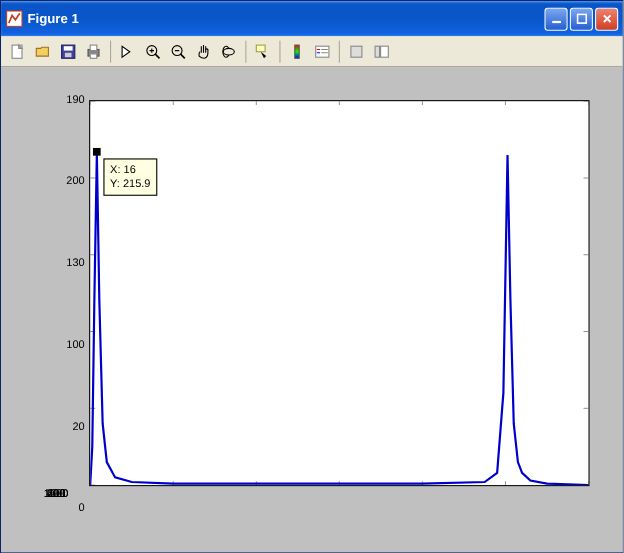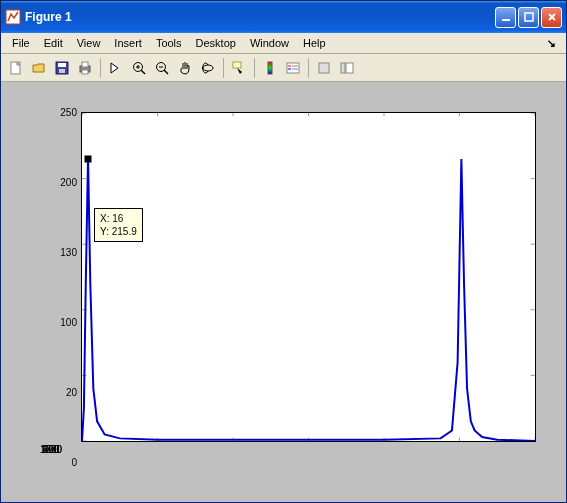--- a/index.html
+++ b/index.html
@@ -183,31 +183,20 @@
           </svg>
       </div>
       <div class="ctrl close">
         <svg width="10" height="10">
             <path d="M2 2 L8 8 M8 2 L2 8" stroke="#fff" stroke-width="1.8"></path>
           </svg>
       </div>
     </div>
   </div>
 
-  <div class="menubar">
-    <span class="menu-item">File</span>
-    <span class="menu-item">Edit</span>
-    <span class="menu-item">View</span>
-    <span class="menu-item">Insert</span>
-    <span class="menu-item">Tools</span>
-    <span class="menu-item">Desktop</span>
-    <span class="menu-item">Window</span>
-    <span class="menu-item">Help</span>
-    <span class="menu-right">↘</span>
-  </div>
 
   <div class="toolbar">
     <div class="tbtn" title="New Figure">
       <svg width="16" height="16">
           <rect x="3" y="2" width="9" height="12" fill="#fff" stroke="#888"></rect>
           <path d="M9 2 L12 5 L9 5 Z" fill="#ccc" stroke="#888"></path>
         </svg>
     </div>
     <div class="tbtn" title="Open">
       <svg width="16" height="16">
@@ -302,21 +291,21 @@
   </div>
 
   <div class="figure-area">
     <div class="axes-outer">
 
       <div class="ytick" style="top:100%">0</div>
       <div class="ytick" style="top:80%">20</div>
       <div class="ytick" style="top:60%">100</div>
       <div class="ytick" style="top:40%">130</div>
       <div class="ytick" style="top:20%">200</div>
-      <div class="ytick" style="top:0%">250</div>
+      <div class="ytick" style="top:0%">190</div>
 
       <div class="plot-box">
         <svg class="plot-svg" id="plot-svg" preserveAspectRatio="none" viewBox="0 0 1000 1000">
             <line x1="0" y1="1000" x2="0" y2="990" stroke="#000" stroke-width="1"></line>
             <line x1="0" y1="0" x2="0" y2="10" stroke="#000" stroke-width="1"></line>
             <line x1="166.66666666666666" y1="1000" x2="166.66666666666666" y2="990" stroke="#000" stroke-width="1"></line>
             <line x1="166.66666666666666" y1="0" x2="166.66666666666666" y2="10" stroke="#000" stroke-width="1"></line>
             <line x1="333.3333333333333" y1="1000" x2="333.3333333333333" y2="990" stroke="#000" stroke-width="1"></line>
             <line x1="333.3333333333333" y1="0" x2="333.3333333333333" y2="10" stroke="#000" stroke-width="1"></line>
             <line x1="500" y1="1000" x2="500" y2="990" stroke="#000" stroke-width="1"></line>
@@ -335,21 +324,21 @@
             <line x1="1000" y1="600" x2="990" y2="600" stroke="#000" stroke-width="1"></line>
             <line x1="0" y1="400" x2="10" y2="400" stroke="#000" stroke-width="1"></line>
             <line x1="1000" y1="400" x2="990" y2="400" stroke="#000" stroke-width="1"></line>
             <line x1="0" y1="200" x2="10" y2="200" stroke="#000" stroke-width="1"></line>
             <line x1="1000" y1="200" x2="990" y2="200" stroke="#000" stroke-width="1"></line>
             <line x1="0" y1="0" x2="10" y2="0" stroke="#000" stroke-width="1"></line>
             <line x1="1000" y1="0" x2="990" y2="0" stroke="#000" stroke-width="1"></line>
             <path d="M0 1000 L4.166666666666667 900 L8.333333333333334 520 L13.333333333333334 136.39999999999998 L18.333333333333332 520 L25 840 L33.333333333333336 940 L50 980 L83.33333333333333 992 L166.66666666666666 996 L333.3333333333333 996 L500 996 L666.6666666666666 996 L791.6666666666666 992 L816.6666666666666 968 L829.1666666666667 760 L837.5 140 L843.3333333333334 520 L850 840 L858.3333333333333 940 L866.6666666666667 968 L883.3333333333333 988 L916.6666666666666 996 L1000 1000 " fill="none" stroke="#0000cd" stroke-width="2" vector-effect="non-scaling-stroke"></path>
           </svg>
         <div class="data-tip-marker" id="dt-marker" style="left: 6.06667px; top: 45.5576px;"></div>
-        <div class="data-tip" id="dt-box" style="left: 12.0667px; top: 51.5576px; margin-top: 43px;">
+        <div class="data-tip" id="dt-box" style="left: 12.0667px; top: 51.5576px;">
           <div>X: 16</div>
           <div>Y: 215.9</div>
         </div>
       </div>
 
       <div class="xtick" style="left:calc(30px + 0%   * (100% - 30px)/100)">0</div>
       <div class="xtick" style="left:calc(30px + 16.666% * (100% - 30px)/100)">200</div>
       <div class="xtick" style="left:calc(30px + 33.333% * (100% - 30px)/100)">400</div>
       <div class="xtick" style="left:calc(30px + 50%   * (100% - 30px)/100)">700</div>
       <div class="xtick" style="left:calc(30px + 66.666% * (100% - 30px)/100)">600</div>

